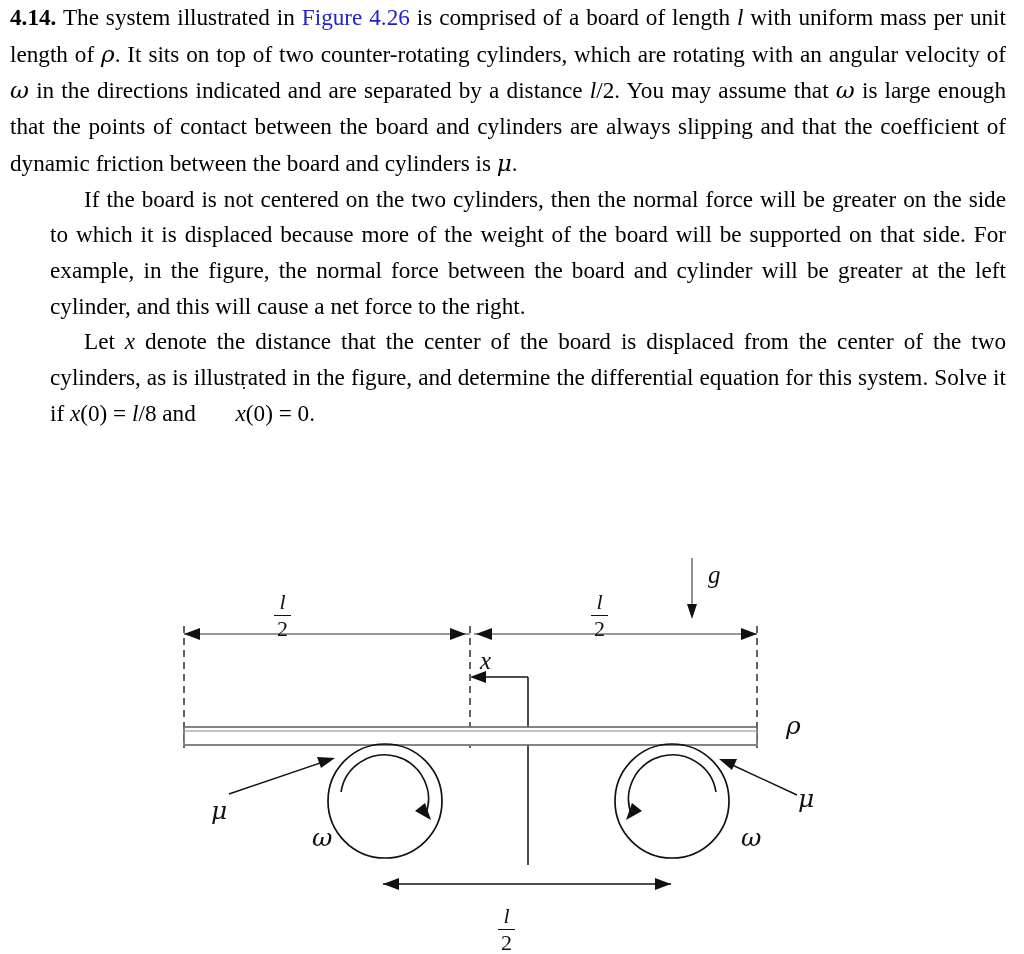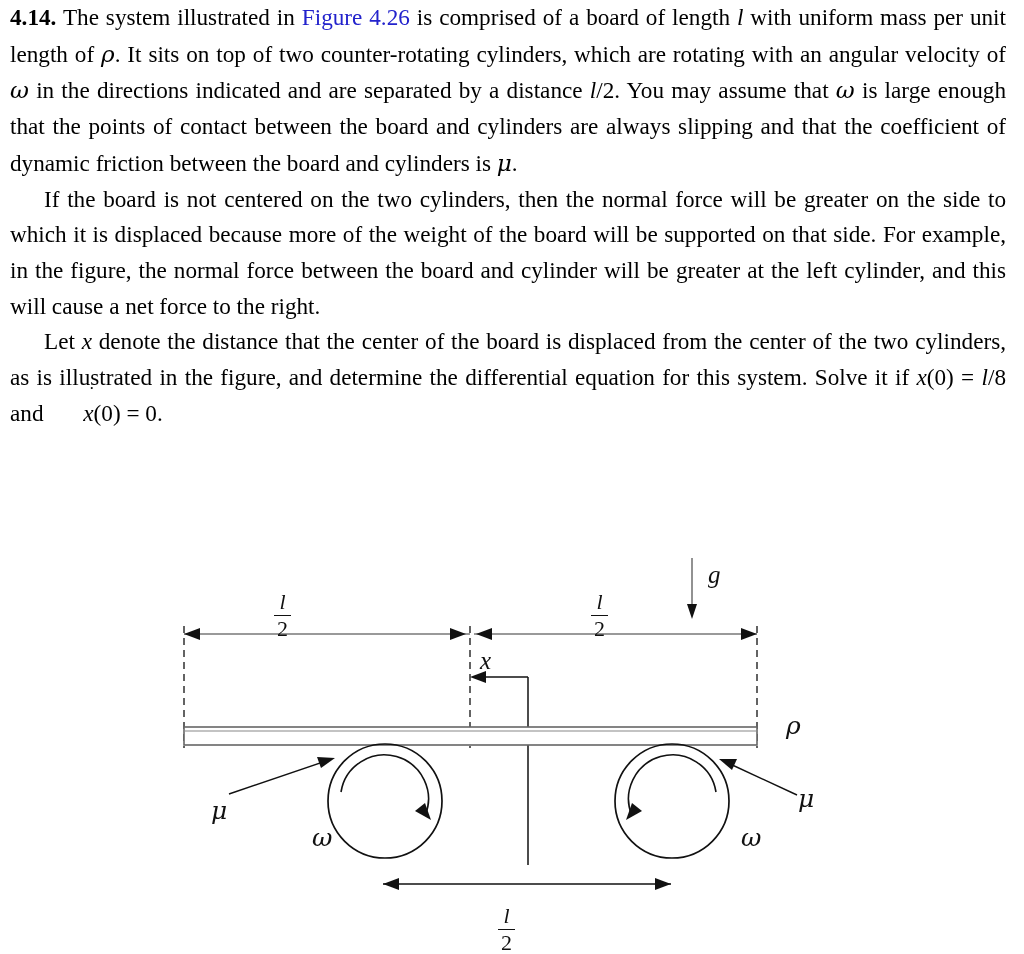--- a/index.html
+++ b/index.html
@@ -29,20 +29,21 @@
     line-height: 35.7px;
     text-align: justify;
     text-justify: inter-word;
   }
   .para {
     margin: 0;
     text-indent: 0;
   }
   .para.indent {
     text-indent: 34px;
+    margin-left: 40px;
   }
   .qnum {
     font-weight: bold;
   }
   .figlink {
     color: #2222cc;
   }
   .mi {
     font-style: italic;
     font-family: "Liberation Serif", "DejaVu Serif", serif;

